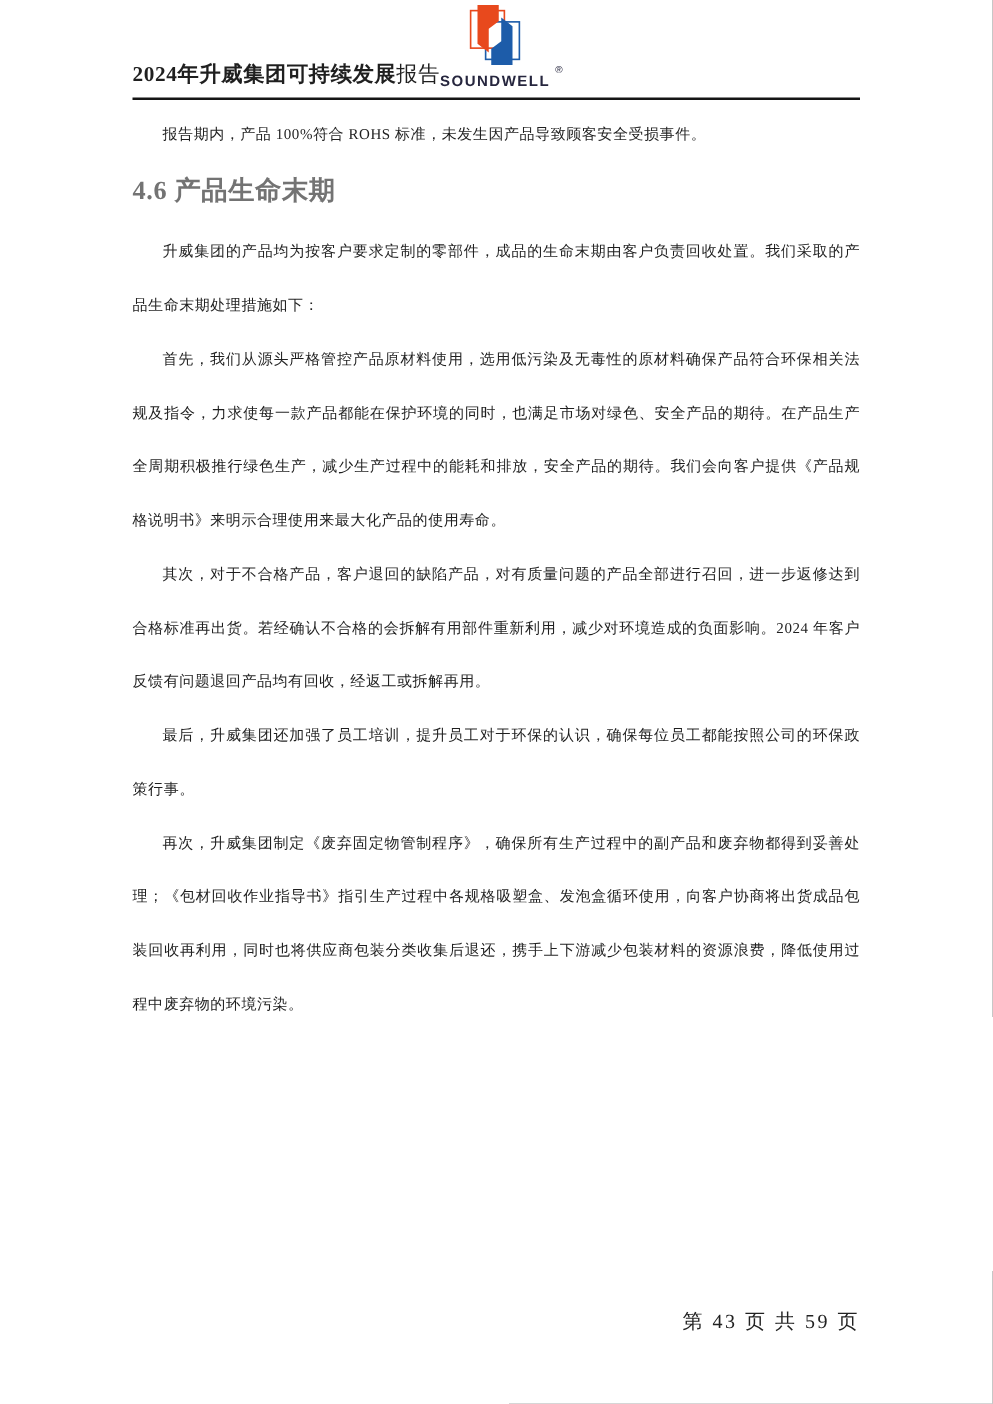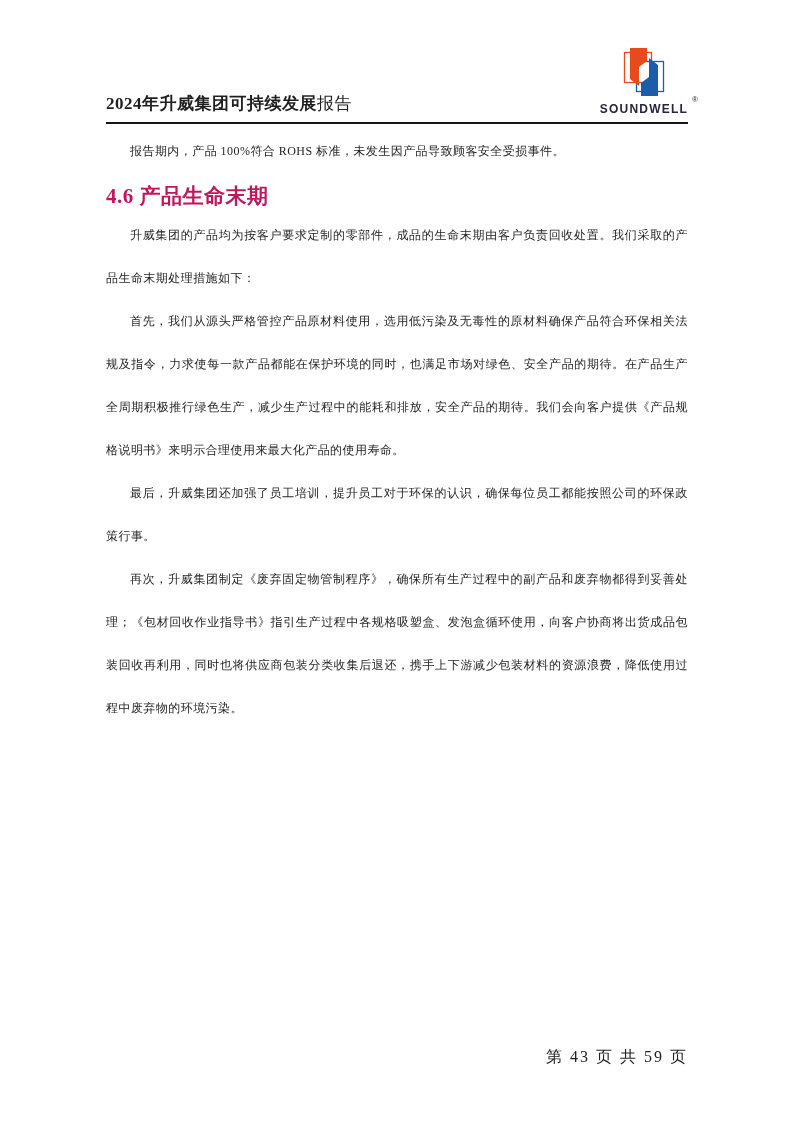--- a/index.html
+++ b/index.html
@@ -13,23 +13,21 @@
     background: #ffffff;
     font-family: "Liberation Serif", "DejaVu Serif", serif;
     color: #1f1f1f;
     padding: 0 106px;
     overflow: hidden;
   }
 
   
   .header {
     display: flex;
-    justify-content: space-between;
     align-items: flex-end;
-    padding-top: 44px;
     padding-bottom: 7px;
     border-bottom: 2px solid #151515;
   }
   .header-title {
     font-size: 17px;
     line-height: 1.3;
     white-space: nowrap;
     letter-spacing: 0.5px;
   }
   .header-title .t-bold { font-weight: 700; }
@@ -65,26 +63,26 @@
     margin: 0;
     font-size: 12px;
     line-height: 43px;
     text-indent: 2em;
     text-align: justify;
     letter-spacing: 0.45px;
   }
   .content p.intro { margin-top: 6px; }
 
   .section-heading {
-    margin: 9px 0 4px 0;
+    margin: 9px 0 14px 0;
     font-size: 21px;
     font-weight: 700;
     line-height: 1.35;
     letter-spacing: 0.5px;
-    color: #be185d;
+    color: #737373;
   }
 
   
   .footer {
     position: absolute;
     top: 1047px;
     right: 106px;
     font-size: 16px;
     letter-spacing: 2px;
     color: #222;
@@ -114,19 +112,20 @@
     </div>
   </div>
 
   <div class="content">
     <p class="intro">报告期内，产品 100%符合 ROHS 标准，未发生因产品导致顾客安全受损事件。</p>
 
     <h2 class="section-heading">4.6 产品生命末期</h2>
 
     <p>升威集团的产品均为按客户要求定制的零部件，成品的生命末期由客户负责回收处置。我们采取的产品生命末期处理措施如下：</p>
     <p>首先，我们从源头严格管控产品原材料使用，选用低污染及无毒性的原材料确保产品符合环保相关法规及指令，力求使每一款产品都能在保护环境的同时，也满足市场对绿色、安全产品的期待。在产品生产全周期积极推行绿色生产，减少生产过程中的能耗和排放，安全产品的期待。我们会向客户提供《产品规格说明书》来明示合理使用来最大化产品的使用寿命。</p>
+    <p>其次，对于不合格产品，客户退回的缺陷产品，对有质量问题的产品全部进行召回，进一步返修达到合格标准再出货。若经确认不合格的会拆解有用部件重新利用，减少对环境造成的负面影响。2024 年客户反馈有问题退回产品均有回收，经返工或拆解再用。</p>
     <p>最后，升威集团还加强了员工培训，提升员工对于环保的认识，确保每位员工都能按照公司的环保政策行事。</p>
     <p>再次，升威集团制定《废弃固定物管制程序》，确保所有生产过程中的副产品和废弃物都得到妥善处理；《包材回收作业指导书》指引生产过程中各规格吸塑盒、发泡盒循环使用，向客户协商将出货成品包装回收再利用，同时也将供应商包装分类收集后退还，携手上下游减少包装材料的资源浪费，降低使用过程中废弃物的环境污染。</p>
   </div>
 
   <div class="footer">第 43 页 共 59 页</div>
 
 </div>
 
 </body></html>

